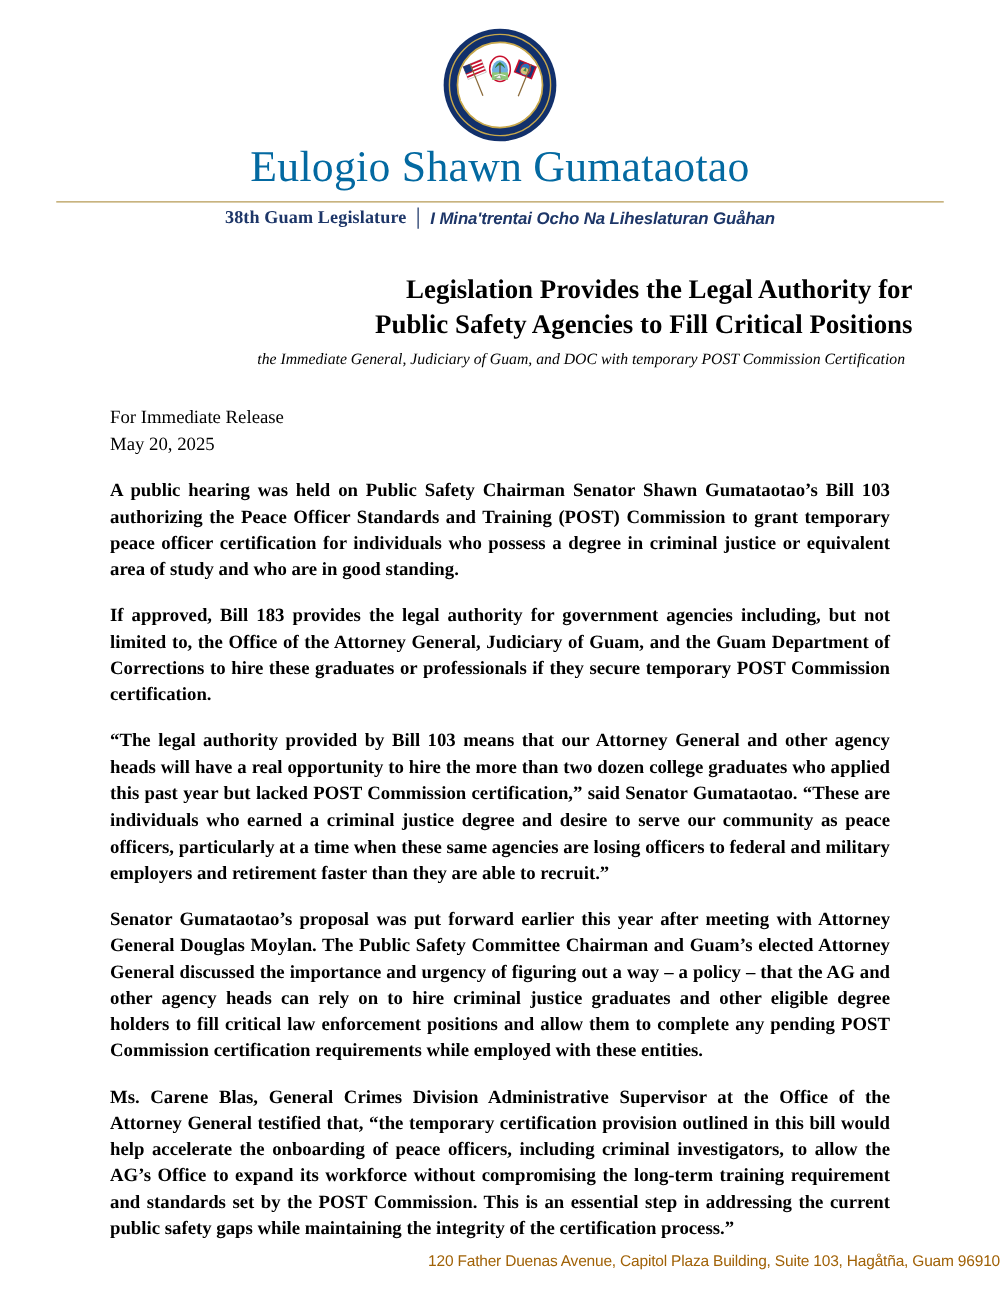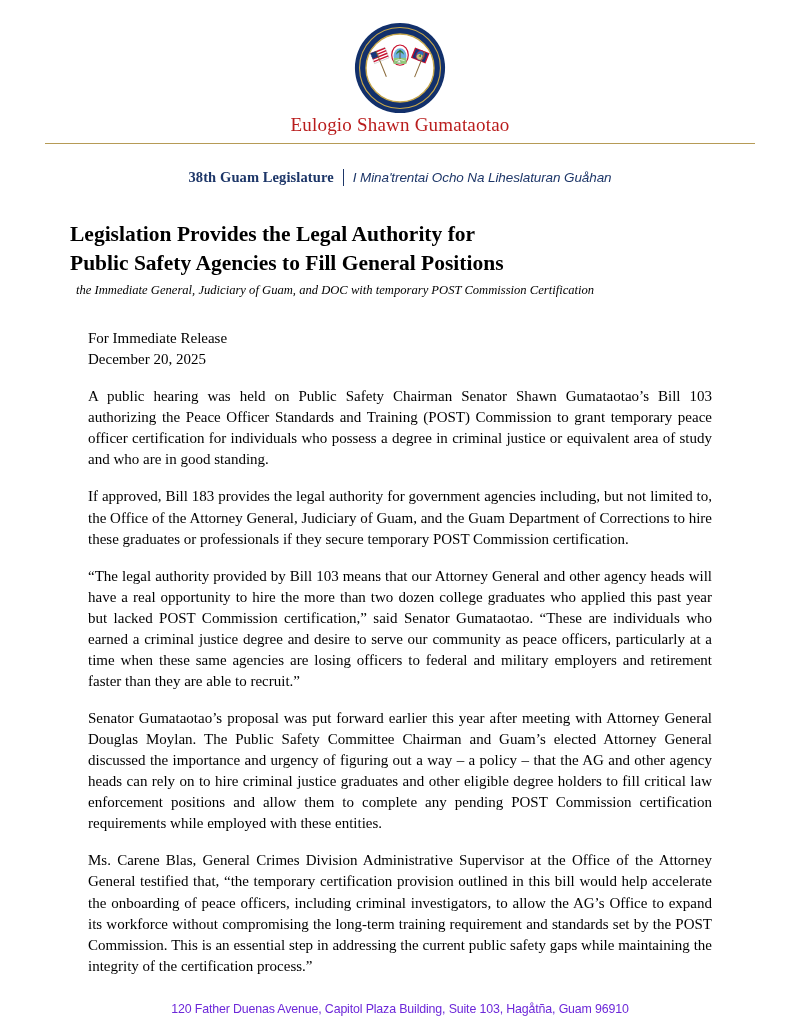--- a/index.html
+++ b/index.html
@@ -41,65 +41,65 @@
     font-family: "Liberation Sans", "DejaVu Sans", sans-serif;
     font-size: 11.5px;
     letter-spacing: 2.6px;
     color: #1d3668;
     margin-top: 4px;
     font-weight: 400;
   }
 
   .senator-name {
     font-family: "Liberation Serif", "DejaVu Serif", serif;
-    font-size: 19px;
-    color: #b91c1c;
+    font-size: 35px;
+    color: #0369a1;
     letter-spacing: 0.2px;
     line-height: 1.1;
     margin-top: 1px;
   }
 
   .gold-rule {
     width: 710px;
     height: 1.6px;
     background: #b69b56;
     margin: 7px auto 0 auto;
   }
 
   .legislature-line {
-    margin-top: 25px;
+    margin-top: 4px;
     display: flex;
     justify-content: center;
     align-items: center;
     gap: 9px;
     color: #1d3668;
   }
   .leg-en {
     font-family: "Liberation Serif", "DejaVu Serif", serif;
     font-weight: bold;
     font-size: 14.5px;
     letter-spacing: 0.1px;
   }
   .leg-divider {
     width: 1px;
     height: 17px;
     background: #1d3668;
   }
   .leg-ch {
     font-family: "Liberation Sans", "DejaVu Sans", sans-serif;
-    font-weight: normal;
+    font-weight: bold;
     font-style: italic;
     font-size: 13.5px;
     letter-spacing: -0.1px;
   }
 
   
   .title-block {
     margin-top: 34px;
-    text-align: left;
+    text-align: right;
     padding: 0 70px;
   }
   .headline {
     font-family: "Liberation Serif", "DejaVu Serif", serif;
     font-weight: bold;
     font-size: 21.5px;
     line-height: 1.32;
     color: #000;
   }
   .subhead {
@@ -123,30 +123,31 @@
     line-height: 1.42;
   }
   .release-line div { white-space: nowrap; }
 
   .para {
     margin-top: 16px;
     font-size: 15px;
     line-height: 1.405;
     text-align: justify;
     text-justify: inter-word;
+    font-weight: bold;
   }
 
   
   .footer {
     position: absolute;
     left: 0;
     right: 0;
     bottom: 16px;
-    text-align: center;
-    color: #6d28d9;
+    text-align: right;
+    color: #a16207;
     font-family: "Liberation Sans", "DejaVu Sans", sans-serif;
     font-size: 12.4px;
     line-height: 1.55;
     letter-spacing: -0.15px;
   }
   .footer div { white-space: nowrap; }
 
   
   .seal {
     display: block;
@@ -220,32 +221,32 @@
     <div class="legislature-line">
       <span class="leg-en">38th Guam Legislature</span>
       <span class="leg-divider"></span>
       <span class="leg-ch">I Mina'trentai Ocho Na Liheslaturan Guåhan</span>
     </div>
   </div>
 
   <div class="title-block">
     <div class="headline">
       <div>Legislation Provides the Legal Authority for</div>
-      <div>Public Safety Agencies to Fill General Positions</div>
+      <div>Public Safety Agencies to Fill Critical Positions</div>
     </div>
     <div class="subhead">
       <div>the Immediate General, Judiciary of Guam, and DOC with temporary POST Commission Certification</div>
     </div>
   </div>
 
   <div class="body-area">
 
     <div class="release-line">
       <div>For Immediate Release</div>
-      <div>December 20, 2025</div>
+      <div>May 20, 2025</div>
     </div>
 
     <p class="para">A public hearing was held on Public Safety Chairman Senator Shawn Gumataotao’s Bill 103 authorizing the Peace Officer Standards and Training (POST) Commission to grant temporary peace officer certification for individuals who possess a degree in criminal justice or equivalent area of study and who are in good standing.</p>
     <p class="para">If approved, Bill 183 provides the legal authority for government agencies including, but not limited to, the Office of the Attorney General, Judiciary of Guam, and the Guam Department of Corrections to hire these graduates or professionals if they secure temporary POST Commission certification.</p>
     <p class="para">“The legal authority provided by Bill 103 means that our Attorney General and other agency heads will have a real opportunity to hire the more than two dozen college graduates who applied this past year but lacked POST Commission certification,” said Senator Gumataotao. “These are individuals who earned a criminal justice degree and desire to serve our community as peace officers, particularly at a time when these same agencies are losing officers to federal and military employers and retirement faster than they are able to recruit.”</p>
     <p class="para">Senator Gumataotao’s proposal was put forward earlier this year after meeting with Attorney General Douglas Moylan. The Public Safety Committee Chairman and Guam’s elected Attorney General discussed the importance and urgency of figuring out a way – a policy – that the AG and other agency heads can rely on to hire criminal justice graduates and other eligible degree holders to fill critical law enforcement positions and allow them to complete any pending POST Commission certification requirements while employed with these entities.</p>
     <p class="para">Ms. Carene Blas, General Crimes Division Administrative Supervisor at the Office of the Attorney General testified that, “the temporary certification provision outlined in this bill would help accelerate the onboarding of peace officers, including criminal investigators, to allow the AG’s Office to expand its workforce without compromising the long-term training requirement and standards set by the POST Commission. This is an essential step in addressing the current public safety gaps while maintaining the integrity of the certification process.”</p>
   </div>
 
   <div class="footer">

